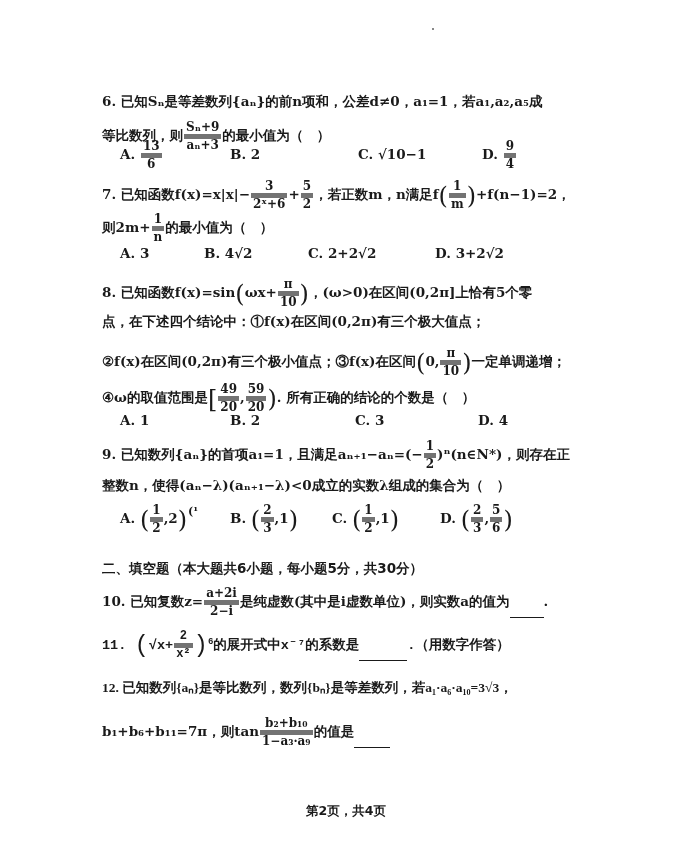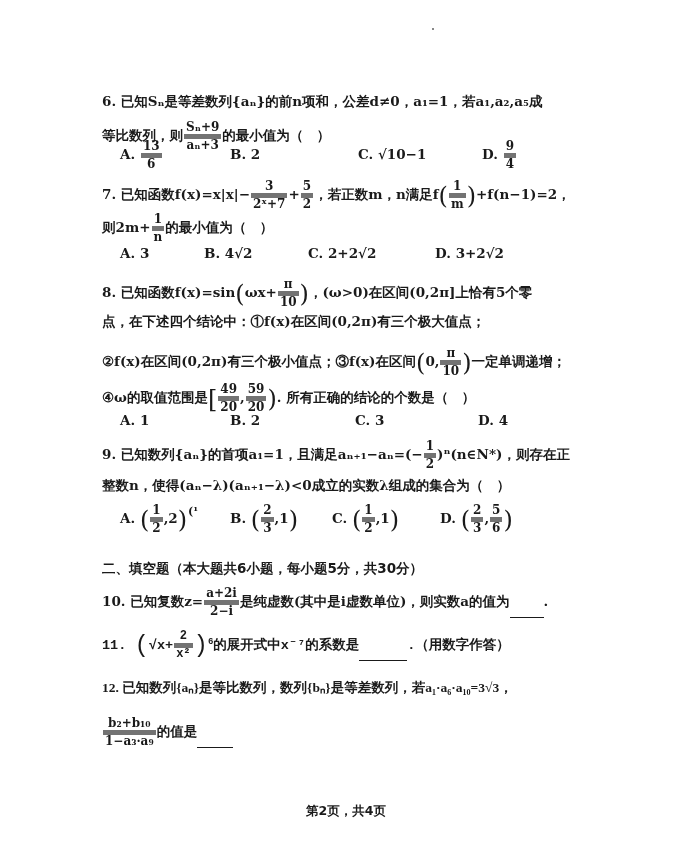--- a/index.html
+++ b/index.html
@@ -33,21 +33,21 @@
 </div>
 <div class="opt-row" style="top:140px;">
   <span class="opt" style="left:0;"><span>A.</span> <span class="frac"><span class="num">13</span><span class="den">6</span></span></span>
   <span class="opt" style="left:110px;"><span>B.</span> <span>2</span></span>
   <span class="opt" style="left:238px;"><span>C.</span> <span>√10−1</span></span>
   <span class="opt" style="left:362px;"><span>D.</span> <span class="frac"><span class="num">9</span><span class="den">4</span></span></span>
 </div>
 
 <div class="line" style="top:180px;">
   <span>7.</span>
-  <span>已知函数f(x)=x|x|−</span><span class="frac"><span class="num">3</span><span class="den">2ˣ+7</span></span><span>+</span><span class="frac"><span class="num">5</span><span class="den">2</span></span><span>，若正数m，n满足f</span><span class="big-paren">(</span><span class="frac"><span class="num">1</span><span class="den">m</span></span><span class="big-paren">)</span><span>+f(n−1)=2，</span>
+  <span>已知函数f(x)=x|x|−</span><span class="frac"><span class="num">3</span><span class="den">2ˣ+6</span></span><span>+</span><span class="frac"><span class="num">5</span><span class="den">2</span></span><span>，若正数m，n满足f</span><span class="big-paren">(</span><span class="frac"><span class="num">1</span><span class="den">m</span></span><span class="big-paren">)</span><span>+f(n−1)=2，</span>
 </div>
 <div class="line" style="top:213px;">
   <span>则2m+</span><span class="frac"><span class="num">1</span><span class="den">n</span></span><span>的最小值为（　）</span>
 </div>
 <div class="opt-row" style="top:239px;">
   <span class="opt" style="left:0;"><span>A.</span> <span>3</span></span>
   <span class="opt" style="left:84px;"><span>B.</span> <span>4√2</span></span>
   <span class="opt" style="left:188px;"><span>C.</span> <span>2+2√2</span></span>
   <span class="opt" style="left:315px;"><span>D.</span> <span>3+2√2</span></span>
 </div>
@@ -97,16 +97,16 @@
 <div class="line" style="top:630px;font-family:Liberation Mono, monospace;">
   <span>11.</span>
   <span class="big-paren">(</span><span>√x+</span><span class="frac"><span class="num">2</span><span class="den">x²</span></span><span class="big-paren">)</span><sup>6</sup><span>的展开式中x⁻⁷的系数是</span><span class="blank" style="width:48px;"></span><span>.（用数字作答）</span>
 </div>
 
 <div class="line" style="top:678px;font-family:Liberation Serif, serif;">
   <span>12.</span>
   <span>已知数列{aₙ}是等比数列，数列{bₙ}是等差数列，若a₁·a₆·a₁₀=3√3，</span>
 </div>
 <div class="line" style="top:717px;">
-  <span class="frac"><span class="num">b₂+b₁₀</span><span class="den">1−a₃·a₉</span></span><span>的值是</span><span class="blank" style="width:36px;"></span>
+  <span>b₁+b₆+b₁₁=7π，则tan</span><span class="frac"><span class="num">b₂+b₁₀</span><span class="den">1−a₃·a₉</span></span><span>的值是</span><span class="blank" style="width:36px;"></span>
 </div>
 
 <div class="footer">第2页，共4页</div>
 
 </body></html>

